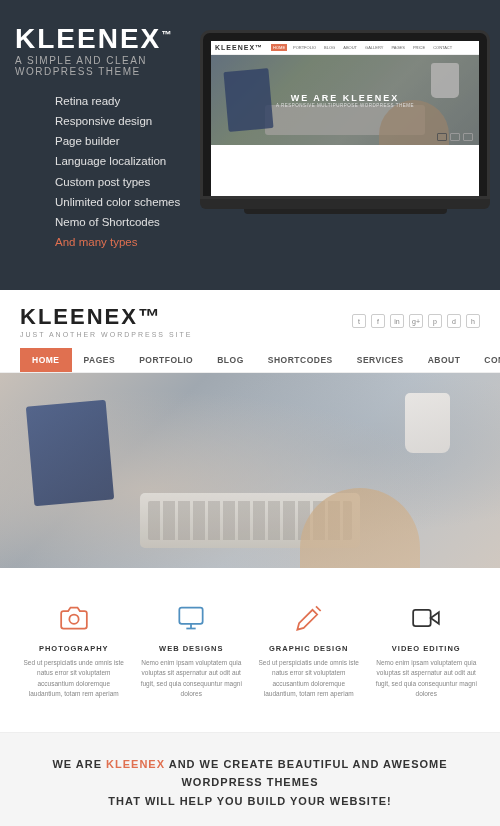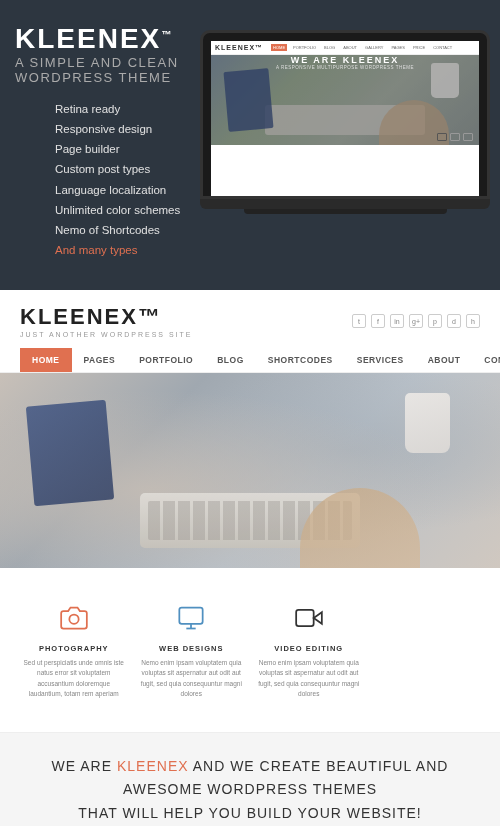--- a/index.html
+++ b/index.html
@@ -25,21 +25,21 @@
       color: #fff;
       letter-spacing: 2px;
       font-family: 'Arial Black', sans-serif;
       line-height: 1;
     }
     .brand-tm {
       font-size: 10px;
       vertical-align: super;
     }
     .brand-subtitle {
-      font-size: 13px;
+      font-size: 10px;
       color: #aaa;
       letter-spacing: 1.5px;
       text-transform: uppercase;
       margin-bottom: 14px;
       margin-top: 2px;
     }
     .feature-list {
       list-style: none;
       margin-top: 4px;
       margin-left: 40px;
@@ -128,21 +128,21 @@
     .mini-nav-link.active {
       background: #e07050;
       color: #fff;
     }
     .mini-hero {
       background: linear-gradient(rgba(0,0,0,0.55), rgba(0,0,0,0.55)), #5a6a7a;
       height: 90px;
       display: flex;
       flex-direction: column;
       align-items: center;
-      justify-content: flex-start;
+      justify-content: center;
       position: relative;
       overflow: hidden;
     }
     .mini-hero-bg {
       position: absolute;
       top: 0; left: 0; right: 0; bottom: 0;
       background: linear-gradient(135deg, #8a9aaa 0%, #6a7a8a 50%, #9aaa8a 100%);
       opacity: 0.7;
     }
     .mini-hero-text {
@@ -361,22 +361,22 @@
 
     
     .cta-section {
       background: #f5f5f5;
       padding: 22px 30px;
       text-align: center;
       border-top: 1px solid #eee;
       border-bottom: 1px solid #eee;
     }
     .cta-text {
-      font-size: 14px;
-      font-weight: normal;
+      font-size: 11px;
+      font-weight: bold;
       color: #333;
       letter-spacing: 1px;
       text-transform: uppercase;
       line-height: 1.7;
     }
     .cta-highlight {
       color: #e07050;
     }
 
     
@@ -392,22 +392,22 @@
 <div class="section-dark">
   <div class="section-dark-left">
     <div class="brand-title">
       <span>KLEENEX</span><span class="brand-tm">™</span>
     </div>
     <div class="brand-subtitle">A SIMPLE AND CLEAN WORDPRESS THEME</div>
     <ul class="feature-list">
       <li>Retina ready</li>
       <li>Responsive design</li>
       <li>Page builder</li>
+      <li>Language localization</li>
       <li>Custom post types</li>
-      <li>Language localization</li>
       <li>Unlimited color schemes</li>
       <li>Nemo of Shortcodes</li>
       <li class="highlight">
         <span>And</span> <span style="color:#e07050;">many types</span>
       </li>
     </ul>
   </div>
 
   <div class="laptop-area">
     <div class="laptop-mockup">
@@ -518,20 +518,30 @@
           <svg width="28" height="28" viewBox="0 0 24 24" fill="none" stroke="#5090c0" stroke-width="1.5">
             <rect x="2" y="3" width="20" height="14" rx="2" ry="2"></rect>
             <line x1="8" y1="21" x2="16" y2="21"></line>
             <line x1="12" y1="17" x2="12" y2="21"></line>
           </svg>
         </div>
         <div class="feature-card-title">WEB DESIGNS</div>
         <div class="feature-card-text">Nemo enim ipsam voluptatem quia voluptas sit aspernatur aut odit aut fugit, sed quia consequuntur magni dolores</div>
       </div>
 
+      <div class="feature-card">
+        <div class="feature-icon icon-pencil">
+          <svg width="28" height="28" viewBox="0 0 24 24" fill="none" stroke="#e07050" stroke-width="1.5">
+            <line x1="18" y1="2" x2="22" y2="6"></line>
+            <path d="M7.5 20.5L19 9l-4-4L3.5 16.5 2 22z"></path>
+          </svg>
+        </div>
+        <div class="feature-card-title">GRAPHIC DESIGN</div>
+        <div class="feature-card-text">Sed ut perspiciatis unde omnis iste natus error sit voluptatem accusantium doloremque laudantium, totam rem aperiam</div>
+      </div>
 
       <div class="feature-card">
         <div class="feature-icon icon-video">
           <svg width="28" height="28" viewBox="0 0 24 24" fill="none" stroke="#333" stroke-width="1.5">
             <polygon points="23 7 16 12 23 17 23 7"></polygon>
             <rect x="1" y="5" width="15" height="14" rx="2" ry="2"></rect>
           </svg>
         </div>
         <div class="feature-card-title">VIDEO EDITING</div>
         <div class="feature-card-text">Nemo enim ipsam voluptatem quia voluptas sit aspernatur aut odit aut fugit, sed quia consequuntur magni dolores</div>

